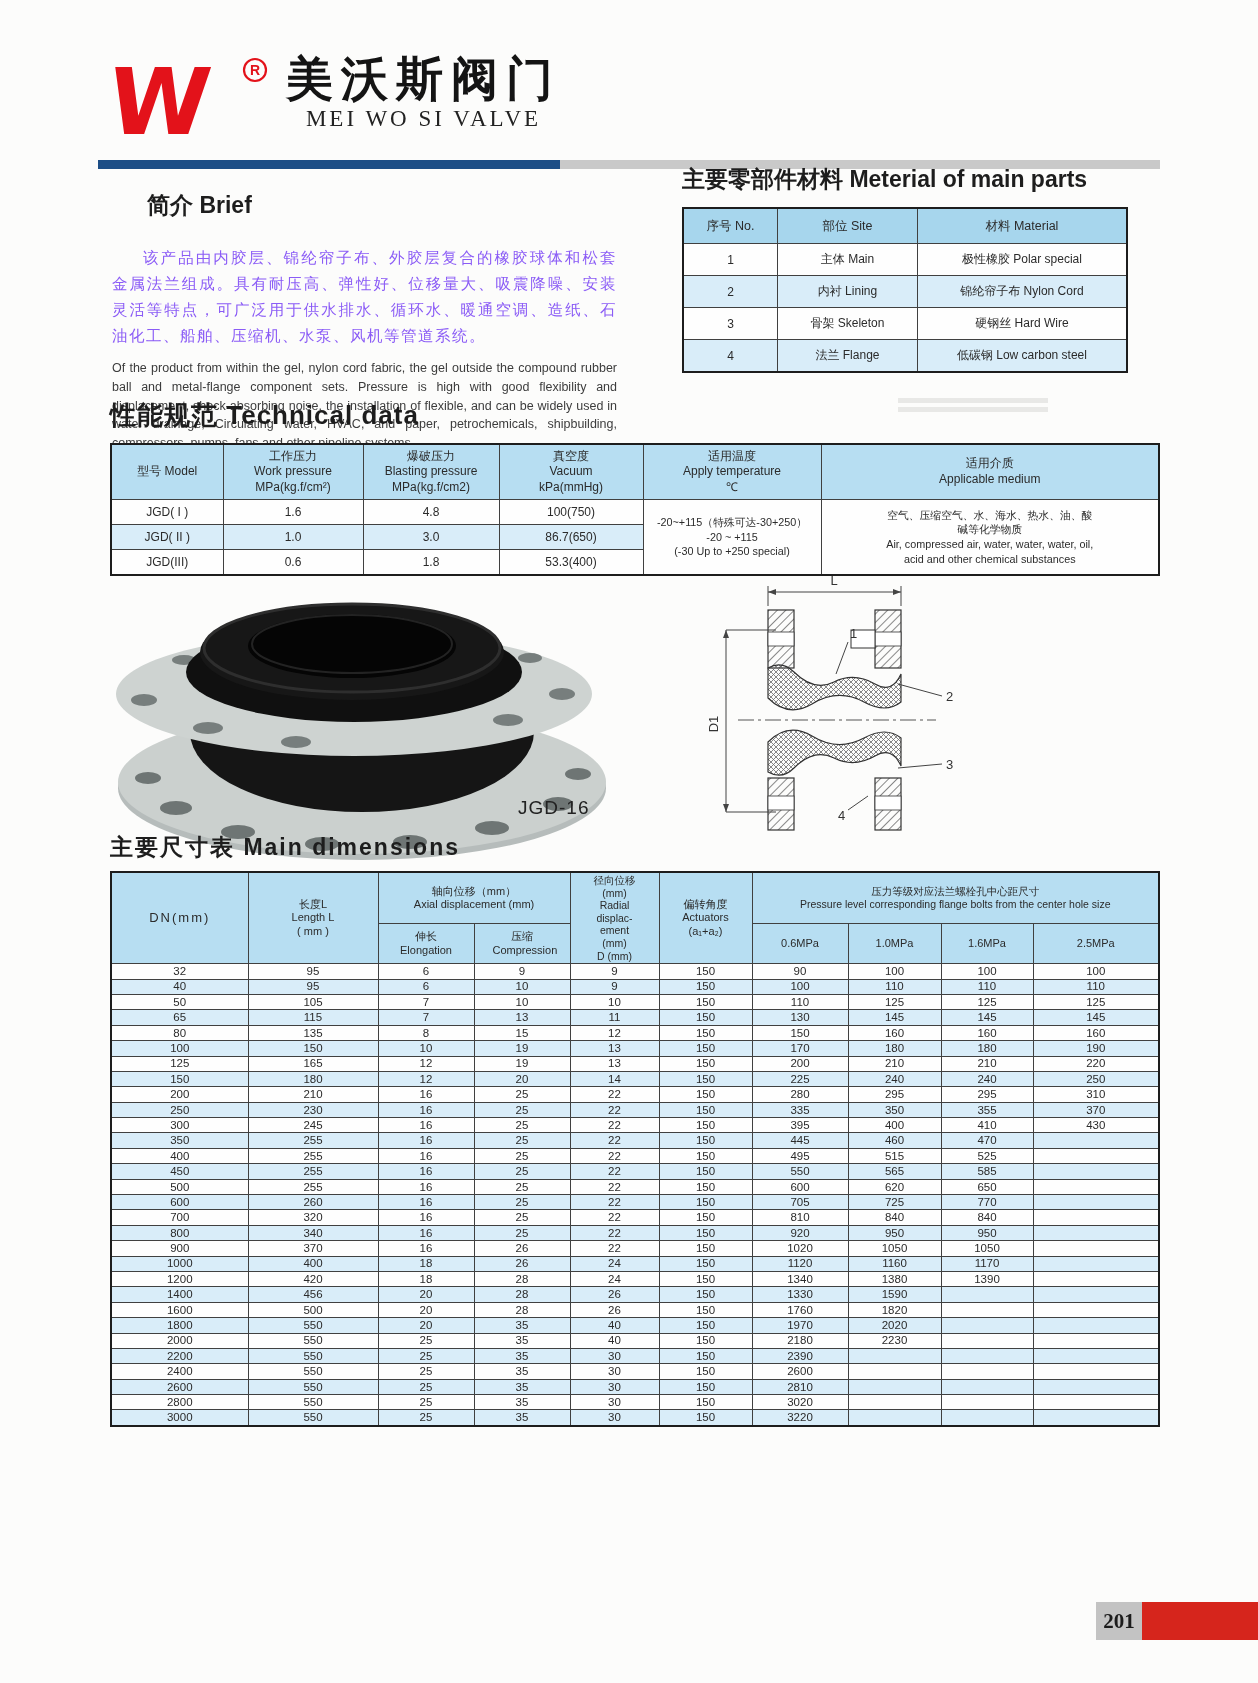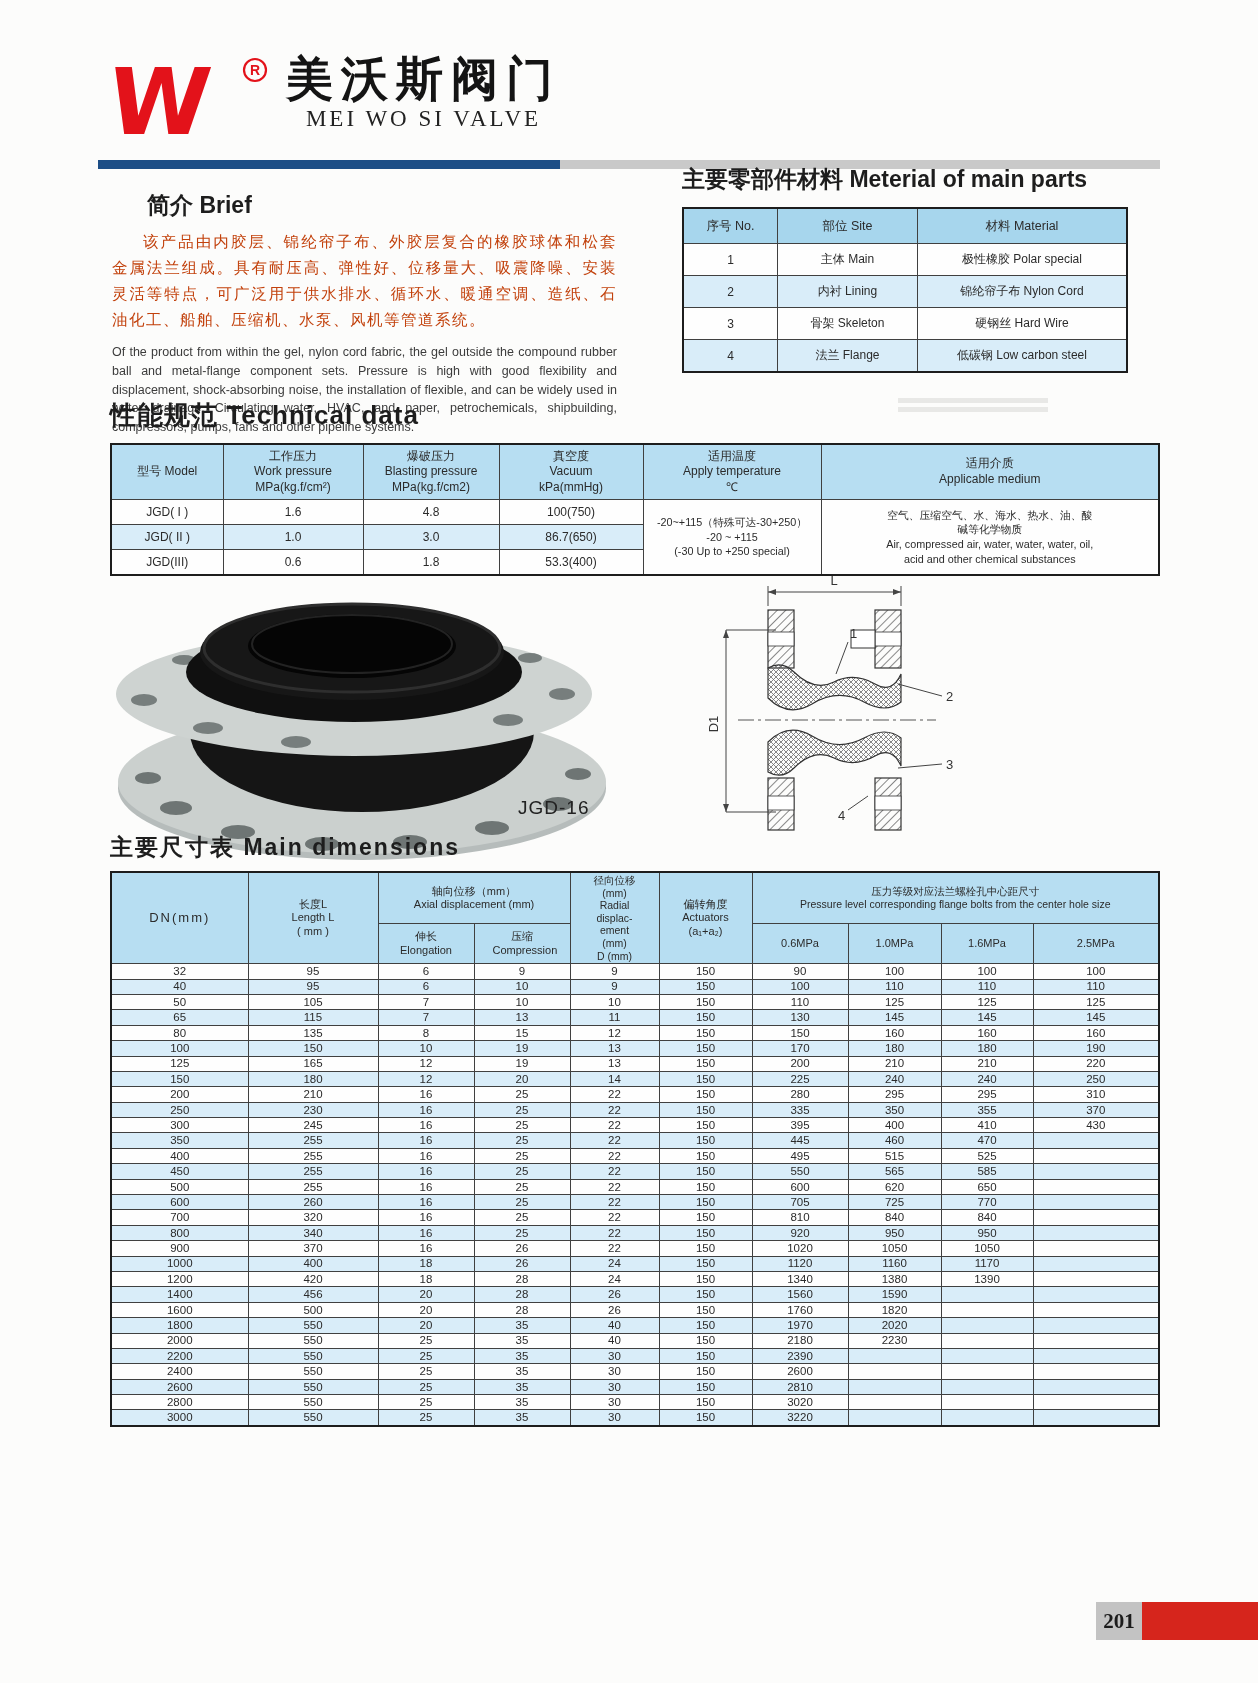--- a/index.html
+++ b/index.html
@@ -20,22 +20,22 @@
   .rule { position:absolute; left:98px; top:160px; width:1062px; height:9px; display:flex; }
   .rule-blue { width:462px; height:100%; background:#1d4e86; }
   .rule-gray { flex:1; height:100%; background:#c9c9c9; }
 
   
   .sec-title { font-weight:bold; color:#1d1d1d; }
 
   
   .brief { position:absolute; left:112px; top:190px; width:505px; }
   .brief .sec-title { font-size:23px; font-weight:600;margin-left:35px; }
-  .brief-cn { margin-top:8px; font-size:15.5px; line-height:1.68; letter-spacing:1.5px;
-              text-indent:2em; color:#c2410c; text-align:justify; }
+  .brief-cn { margin-top:24px; font-size:15.5px; line-height:1.68; letter-spacing:1.5px;
+              text-indent:2em; color:#8b5cf6; text-align:justify; }
   .brief-en { margin-top:10px; font-size:12.5px; line-height:1.5; color:#3c3c3c; text-align:justify; }
 
   
   table { border-collapse:collapse; table-layout:fixed; width:100%; }
   th, td { border:1.4px solid #404040; text-align:center; vertical-align:middle;
            padding:1px 3px; color:#2b2b2b; overflow:hidden; }
   table.bordered { border:2.5px solid #1d1d1d; }
   thead th { background:#b7def2; font-weight:normal; white-space:pre-line; }
   tbody tr:nth-child(even) td { background:#d9edf9; }
   tbody tr:nth-child(odd) td { background:#fefefe; }
@@ -603,21 +603,21 @@
             <td>1390</td>
             <td></td>
           </tr>
           <tr>
             <td>1400</td>
             <td>456</td>
             <td>20</td>
             <td>28</td>
             <td>26</td>
             <td>150</td>
-            <td>1560</td>
+            <td>1330</td>
             <td>1590</td>
             <td></td>
             <td></td>
           </tr>
           <tr>
             <td>1600</td>
             <td>500</td>
             <td>20</td>
             <td>28</td>
             <td>26</td>

